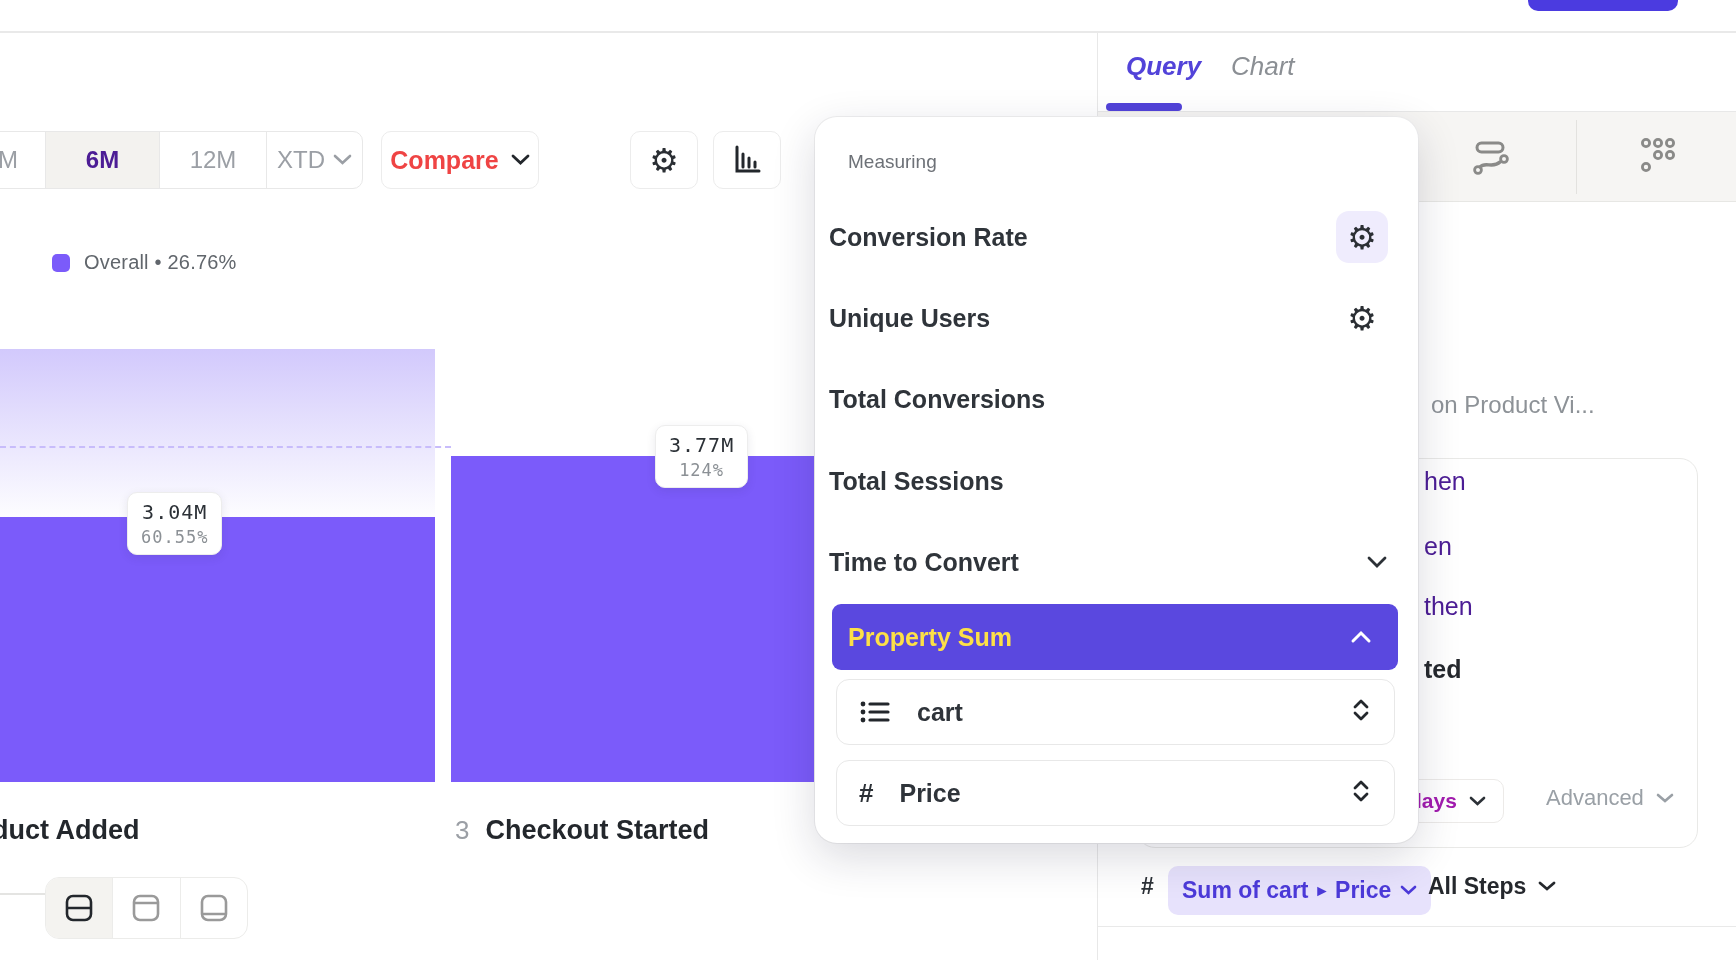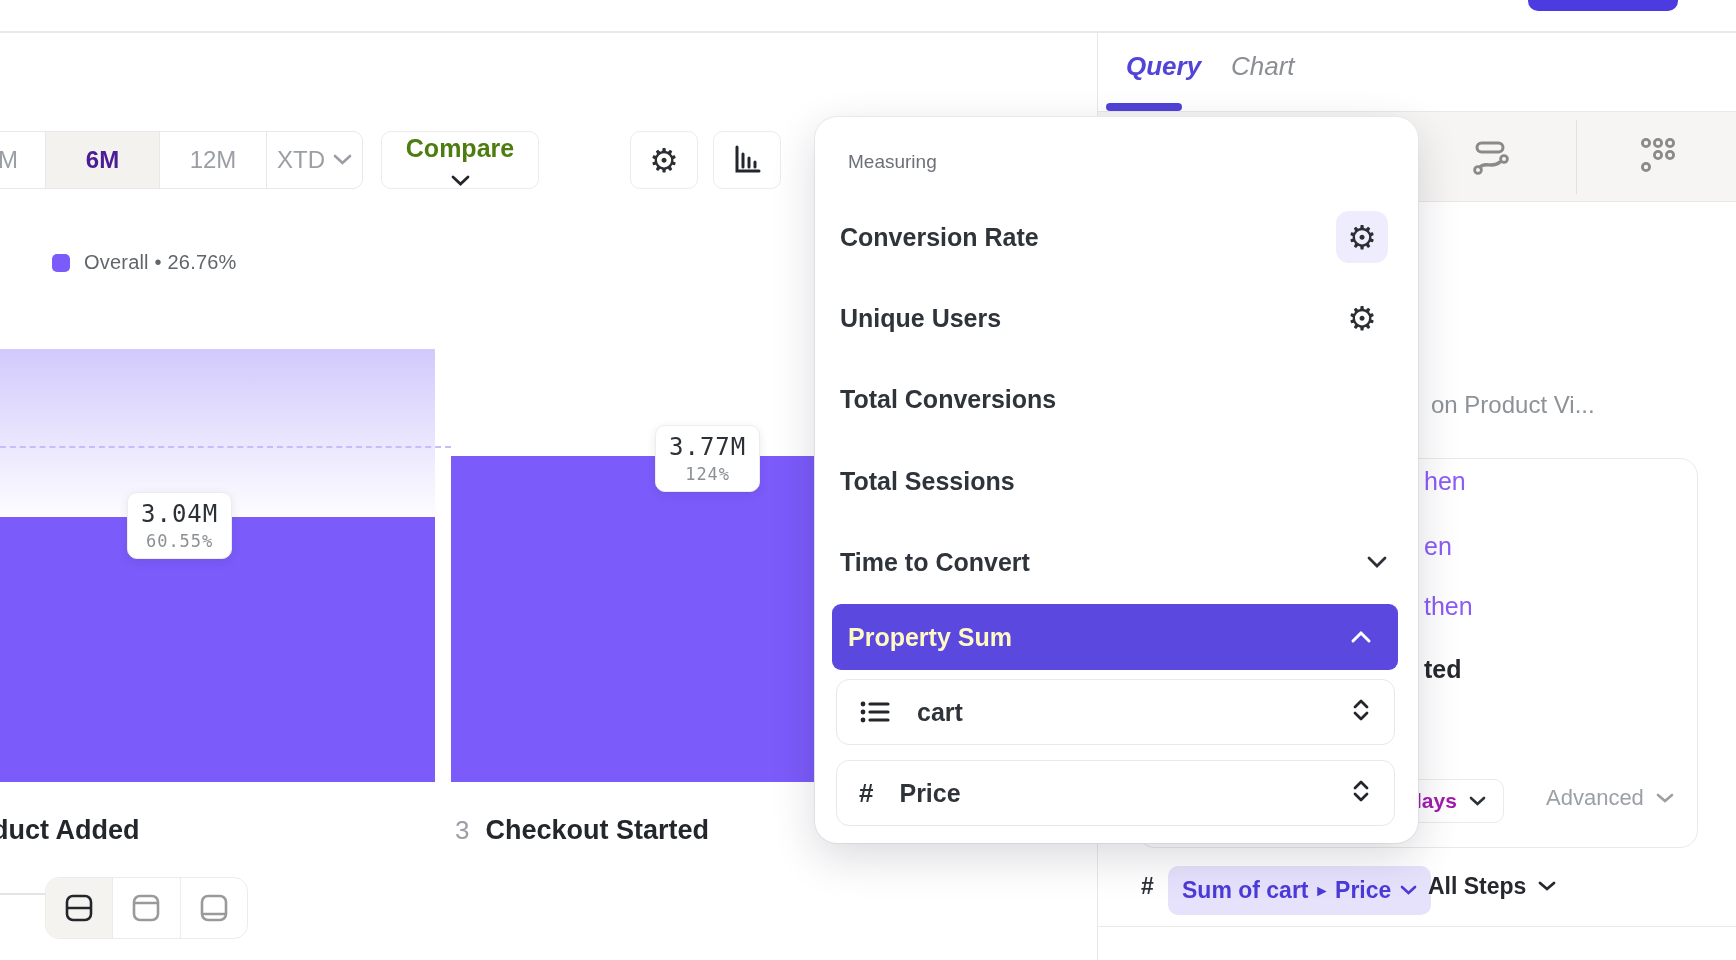--- a/index.html
+++ b/index.html
@@ -20,42 +20,42 @@
                border:1.5px solid #e8e8e8; border-radius:10px; background:#fff; overflow:hidden; }
   .seg-cell { display:flex; align-items:center; justify-content:center; gap:8px;
               font-size:24px; color:#9b9fa5; border-left:1.5px solid #e8e8e8; cursor:pointer; }
   .seg-cell:first-child { border-left:none; }
   .seg-cell.active { background:#f3f2ef; color:#4c1d95; font-weight:700; }
   .w1{width:74px}.w2{width:114px}.w3{width:107px}.w4{width:96px}
 
   .btn { position:absolute; display:flex; align-items:center; justify-content:center; gap:12px;
          height:58px; top:98px; background:#fff; border:1.5px solid #ececec; border-radius:10px;
          cursor:pointer; }
-  .compare-btn { left:381px; width:158px; font-size:25px; font-weight:700; color:#4d7c0f;flex-direction:column; }
+  .compare-btn { left:381px; width:158px; font-size:25px; font-weight:700; color:#ef4444; }
   .icon-btn { width:68px; }
   .gear-btn { left:630px; }
   .chart-btn { left:713px; }
   .gear-glyph { font-size:33px; line-height:1; color:#2b2f34; }
 
   .legend { position:absolute; left:44px; top:218px; display:flex; align-items:center; gap:14px;padding-left:8px; }
   .legend-swatch { width:18px; height:18px; border-radius:5px; background:#7b5bfa; }
   .legend-text { font-size:20px; color:#61666c; letter-spacing:.2px; }
 
   
   .bar1-grad { position:absolute; left:0; top:316px; width:435px; height:168px;
                background:linear-gradient(#d2c9fc, #fdfdff); }
   .bar1 { position:absolute; left:0; top:484px; width:435px; height:265px; background:#7b5bfa; }
   .bar2 { position:absolute; left:451px; top:423px; width:370px; height:326px; background:#7b5bfa; }
   .dash-line { position:absolute; left:0; top:413px; width:451px; height:0;
                border-top:2px dashed #c8bcfb; }
 
   .badge { position:absolute; background:#fff; border:1px solid #ededed; border-radius:10px;
            box-shadow:0 3px 10px rgba(40,40,70,.10); padding:7px 13px; text-align:center;
            font-family:"DejaVu Sans Mono", monospace; }
-  .badge .v { font-size:24px; color:#2c3137; letter-spacing:1px; }
+  .badge .v { font-size:20px; color:#2c3137; letter-spacing:1px; }
   .badge .p { font-size:17px; color:#8b9095; margin-top:3px; letter-spacing:1px; }
   .badge1 { left:127px; top:459px; }
   .badge2 { left:655px; top:392px; }
 
   .step-labels { position:absolute; left:0; top:782px; width:1097px; height:50px; }
   .step1 { position:absolute; left:-8px; top:0; font-size:27px; font-weight:700; color:#23272c; }
   .step2 { position:absolute; left:455px; top:0; display:flex; gap:16px; align-items:baseline; }
   .step-num { font-size:26px; color:#9b9fa5; }
   .step-name { font-size:27px; font-weight:700; color:#23272c; }
 
@@ -82,21 +82,21 @@
   .rp-toolbar { position:absolute; left:0; top:79px; width:639px; height:90px; background:#f6f5f3;
                 border-bottom:1.5px solid #e7e7e4; }
   .rp-divider-v { position:absolute; left:478px; top:8px; width:0; height:74px; border-left:1.5px solid #e3e2df; }
   .rp-icon { position:absolute; top:23px; width:44px; height:44px; cursor:pointer; }
   .rp-icon.flows { left:373px; }
   .rp-icon.grid { left:539px; }
 
   .frag-title { position:absolute; left:333px; top:358px; font-size:24px; color:#8d9297; }
   .steps-card { position:absolute; left:39px; top:425px; width:561px; height:390px;
                 border:1.5px solid #e9e9e7; border-radius:18px; background:#fff; }
-  .frag { position:absolute; left:326px; font-size:25px; color:#8b5cf6; }
+  .frag { position:absolute; left:326px; font-size:25px; color:#4c1d95; }
   .frag.f1{top:434px}.frag.f2{top:499px}.frag.f3{top:559px}
   .frag.f4{top:622px; color:#25282d; font-weight:600;}
   .days-btn { position:absolute; left:305px; top:746px; width:101px; height:44px; background:#fff;
               border:1.5px solid #eceae8; border-radius:10px; display:flex; align-items:center;
               justify-content:flex-start; padding-left:12px; gap:12px; cursor:pointer; }
   .days-btn .t { font-size:21px; color:#a21caf; font-weight:600; }
   .advanced { position:absolute; left:448px; top:752px; display:flex; align-items:center; gap:12px;
               font-size:22px; color:#9aa0a6; cursor:pointer; }
 
   .breakdown-row { position:absolute; left:0; top:826px; width:639px; height:64px; }
@@ -109,30 +109,30 @@
                font-size:23px; font-weight:600; color:#25282d; cursor:pointer; }
   .rp-bottom-divider { position:absolute; left:0; top:893px; width:639px; height:0;
                        border-top:1.5px solid #e9e9e9; }
 
   
   .popover { position:absolute; left:815px; top:117px; width:603px; height:726px; background:#fff;
              border-radius:22px; box-shadow:0 14px 44px rgba(25,25,55,.16), 0 0 0 1px #f1f1f1;
              z-index:10; }
   .pop-header { position:absolute; left:33px; top:34px; font-size:19px; color:#6d7177; }
   .menu-item { position:absolute; left:0; width:603px; height:52px; display:flex; align-items:center;
-               padding:0 30px 0 25px; cursor:pointer; }
+               padding:0 30px 0 14px; cursor:pointer; }
   .menu-item .lbl { font-size:25px; font-weight:600; color:#2f343a; }
   .mi1{top:94px}.mi2{top:175px}.mi3{top:256px}.mi4{top:338px}.mi5{top:419px}
   .mi-right { margin-left:auto; display:flex; align-items:center; justify-content:center; }
   .gear-wrap { width:52px; height:52px; border-radius:13px; display:flex; align-items:center;
                justify-content:center; cursor:pointer; }
   .gear-wrap.lavender { background:#efecfd; }
   .selected-item { position:absolute; left:17px; top:487px; width:566px; height:66px; background:#5a48df;
                    border-radius:9px; display:flex; align-items:center; padding:0 26px 0 16px; cursor:pointer; }
-  .selected-item .lbl { font-size:25px; font-weight:700; color:#fef9c3; }
+  .selected-item .lbl { font-size:25px; font-weight:700; color:#fde047; }
   .field { position:absolute; left:21px; width:559px; height:66px; background:#fff;
            border:1.5px solid #e8e8e8; border-radius:13px; display:flex; align-items:center;
            padding:0 22px; gap:26px; cursor:pointer; }
   .field.cart { top:562px; }
   .field.price { top:643px; }
   .field .val { font-size:25px; font-weight:600; color:#2f343a; }
   .field .hashg { font-size:26px; font-weight:700; color:#2c3137; }
   .mi-updown { margin-left:auto; }
 </style>
 </head>

